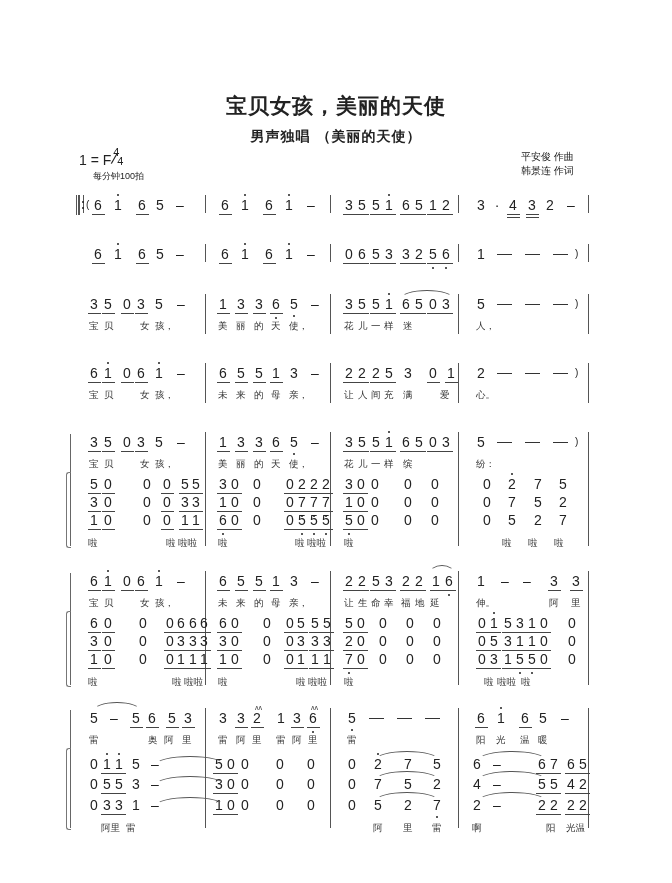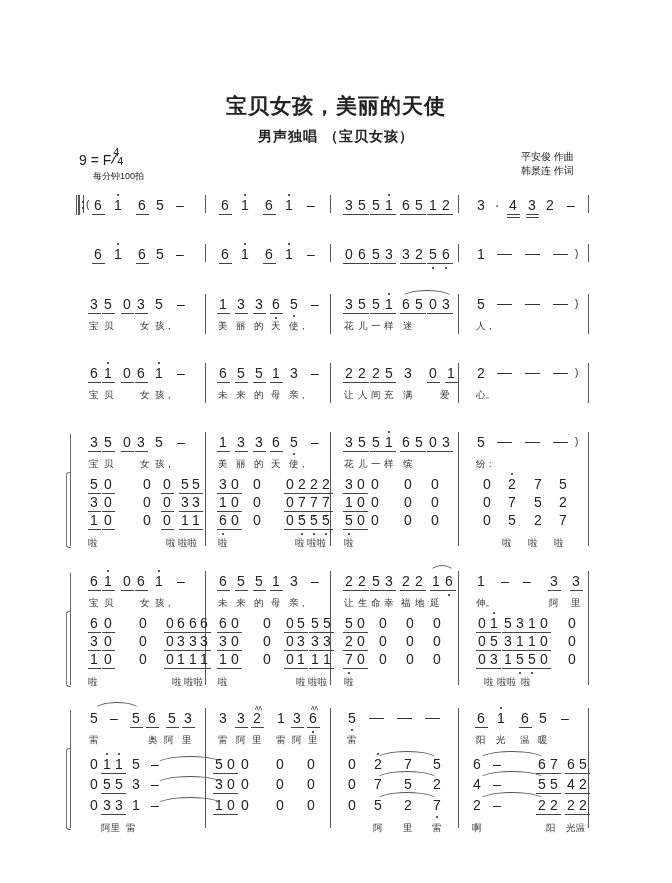--- a/index.html
+++ b/index.html
@@ -21,23 +21,23 @@
   .dot{position:absolute;width:2.4px;height:2.4px;border-radius:50%;background:#222;}
   .dash{position:absolute;height:1.4px;background:#333;}
   .slur{position:absolute;border:1px solid #555;border-bottom:none;border-left-color:transparent;border-right-color:transparent;border-radius:50%/100% 100% 0 0;}
   .paren{position:absolute;font-size:10px;}
 </style>
 </head>
 <body>
 
 <div>
   <div class="title">宝贝女孩，美丽的天使</div>
-  <div class="subtitle">男声独唱 （宝贝女孩）</div>
+  <div class="subtitle">男声独唱 （美丽的天使）</div>
   <div class="key">
-    <span>9 = F</span><span class="frac"><span style="left:2px;top:-4px">4</span><span style="left:1px;top:0;font-size:15px;transform:rotate(15deg)">/</span><span style="left:6px;top:5px">4</span></span>
+    <span>1 = F</span><span class="frac"><span style="left:2px;top:-4px">4</span><span style="left:1px;top:0;font-size:15px;transform:rotate(15deg)">/</span><span style="left:6px;top:5px">4</span></span>
   </div>
   <div class="tempo">每分钟100拍</div>
   <div class="credit" style="top:150px">平安俊  作曲</div>
   <div class="credit" style="top:164px">韩景连  作词</div>
 </div>
 
 <div id="score">
     <div class="sys" style="top: 197px; height: 1px;">
       <div class="bar" style="left: 83px; top: -2px; height: 18px;"></div>
       <div class="bar" style="left: 205px; top: -2px; height: 18px;"></div>

